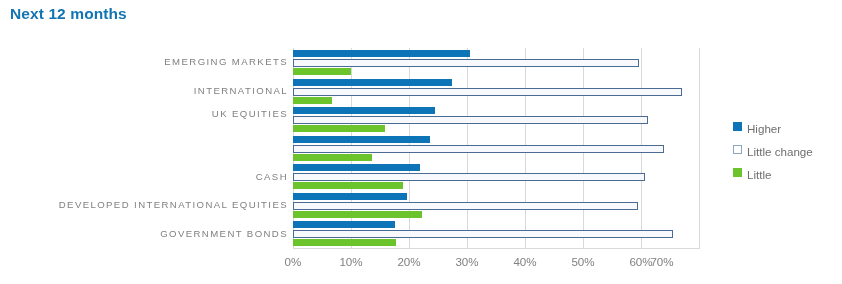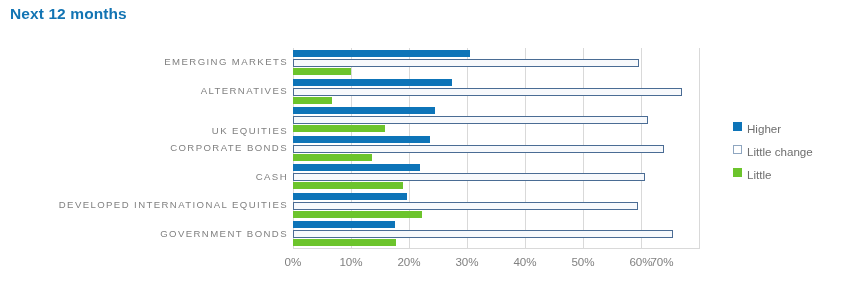--- a/index.html
+++ b/index.html
@@ -192,23 +192,22 @@
         <div class="cat-row" style="top: 171.429px; height: 28.5714px;">
           <div class="bar higher" title="GOVERNMENT BONDS — Higher: 17.6%" style="width: 102.08px;"></div>
           <div class="bar little" title="GOVERNMENT BONDS — Little change: 65.5%" style="width: 379.9px;"></div>
           <div class="bar lower" title="GOVERNMENT BONDS — Lower: 17.8%" style="width: 103.24px;"></div>
         </div>
       </div>
   </div>
 
   <div id="cat-labels">
       <div class="cat-label" style="top: 9.28571px; text-align: right;">EMERGING MARKETS</div>
-      <div class="cat-label" style="top: 37.8571px;">ALTERNATIVES</div>
-      <div class="cat-label" style="top: 78px;">UK  EQUITIES</div>
-      <div class="cat-label" style="top: 95px;">CORPORATE BONDS</div>
+      <div class="cat-label" style="top: 37.8571px;">INTERNATIONAL</div>
+      <div class="cat-label" style="top: 61px;">UK  EQUITIES</div>
       <div class="cat-label" style="top: 123.571px;">CASH</div>
       <div class="cat-label" style="top: 180.714px;">GOVERNMENT BONDS</div>
       <div class="cat-label" style="top: 152.143px;">DEVELOPED INTERNATIONAL EQUITIES</div>
     </div>
 
   <div id="x-ticks">
       <div class="x-tick" style="left: 293px;">0%</div>
       <div class="x-tick" style="left: 351px;">10%</div>
       <div class="x-tick" style="left: 409px;">20%</div>
       <div class="x-tick" style="left: 467px;">30%</div>

